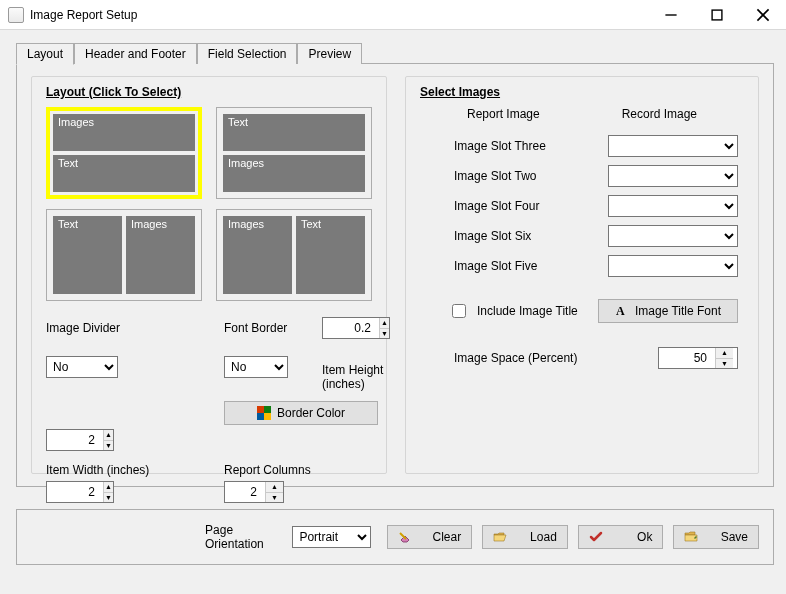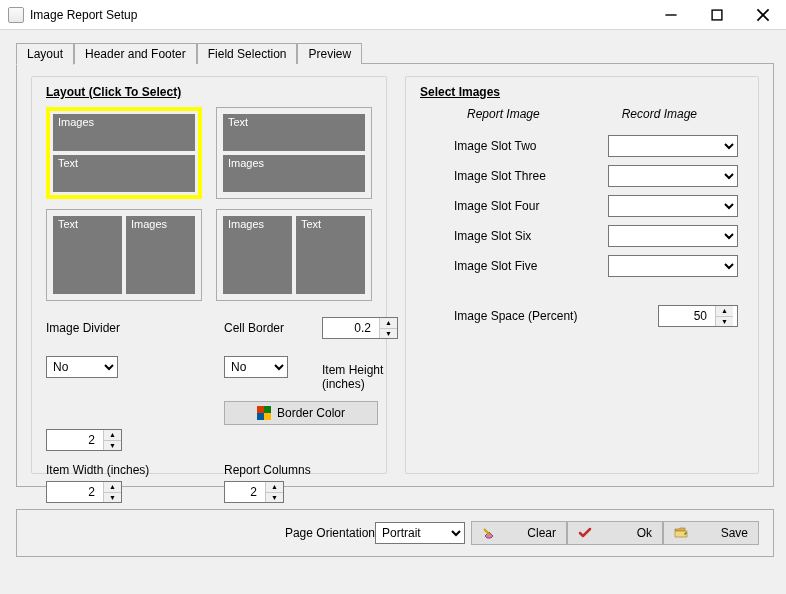--- a/index.html
+++ b/index.html
@@ -115,21 +115,21 @@
     font-size:11px;
     padding:2px 5px;
     flex:1;
   }
   .thumb.row-split { flex-direction:row; }
   .thumb.row-split .tcol { flex:1; display:flex; flex-direction:column; gap:4px; }
   .thumb.row-split .tcol .tblock { height:100%; }
   .label { font-size:12px; }
   .spinner {
     display:flex; align-items:stretch; height:22px;
-    border:1px solid #767676; background:#fff; width:76px;
+    border:1px solid #767676; background:#fff; width:68px;
   }
   .spinner input {
     border:none; width: 56px; text-align:right; padding:0 8px 0 0; font-size:12px; outline:none;
   }
   .spinbtns { width:18px; display:flex; flex-direction:column; border-left:1px solid #c9c9c9;}
   .spinbtns div { flex:1; display:flex; align-items:center; justify-content:center; font-size:7px; background:#f0f0f0; line-height:1;}
   .spinbtns div:first-child{border-bottom:1px solid #c9c9c9;}
 
   select.win {
     height:22px; border:1px solid #767676; background:#fff; font-size:12px;
@@ -154,45 +154,46 @@
     margin-top:16px;
     display:grid;
     grid-template-columns: 170px 90px 70px;
     column-gap: 8px;
     row-gap: 4px;
     align-items:center;
   }
 
   
   .hdr-row {
-    display:flex; justify-content:space-around; font-style:italic; margin:2px 6px 10px 6px;
+    display:flex; justify-content:space-around; margin:2px 6px 10px 6px;
     font-size:12px;
   }
   .slot-row {
     display:flex; align-items:center; justify-content:space-between; padding:4px 6px 4px 34px; height:30px;
   }
   .slot-row select { width:130px; }
   .check-row {
     display:flex; align-items:center; gap:8px; padding:18px 6px 0 28px;
   }
   .check-row input[type=checkbox]{ width:14px; height:14px; }
   .space-row {
     display:flex; align-items:center; justify-content:space-between; padding:24px 6px 0 34px;
   }
   .space-row .spinner { width:80px; }
 
   
   .bottombar {
     border:1px solid #acacac;
     background:#f0f0f0;
     margin-top:22px;
-    height: 48px;
+    height: 56px;
     display:flex;
     align-items:center;
     justify-content:flex-end;
+    gap:10px;
     padding: 0 14px;
   }
   .bottombar select.win { width:90px; margin-right:6px;}
   .bottombar .btn { width:96px;justify-content:space-between; }
   .ico { width:14px; height:14px; display:inline-block; }
   .first-left { margin-left: 174px; }
 </style>
 </head>
 <body>
 
@@ -258,21 +259,21 @@
             </div>
           <div class="tcol">
               <div class="tblock">Text</div>
             </div>
         </div>
       </div>
 
       <div class="left-lower">
 
         <div class="label">Image Divider</div>
-        <div class="label">Cell Border</div>
+        <div class="label">Font Border</div>
 
         <div>
           <div class="spinner">
             <input value="0.2" style="">
             <div class="spinbtns">
                 <div>▲</div>
                 <div>▼</div>
               </div>
           </div>
         </div>
@@ -338,40 +339,51 @@
 
     <div class="groupbox right-box">
       <div class="group-title">Select Images</div>
 
       <div class="hdr-row">
         <span>Report Image</span>
         <span>Record Image</span>
       </div>
 
       <div class="slot-row">
+        <span class="label">Image Slot Three</span>
+        <select class="win"><option></option></select>
+      </div>
+      <div class="slot-row">
         <span class="label">Image Slot Two</span>
-        <select class="win"><option></option></select>
-      </div>
-      <div class="slot-row">
-        <span class="label">Image Slot Three</span>
         <select class="win"><option></option></select>
       </div>
       <div class="slot-row">
         <span class="label">Image Slot Four</span>
         <select class="win"><option></option></select>
       </div>
       <div class="slot-row">
         <span class="label">Image Slot Six</span>
         <select class="win"><option></option></select>
       </div>
       <div class="slot-row">
         <span class="label">Image Slot Five</span>
         <select class="win"><option></option></select>
       </div>
 
+      <div class="check-row">
+        <input type="checkbox" style="">
+        <span class="label">Include Image Title</span>
+        <span style="flex:1"></span>
+        <button class="btn" style="width:140px">
+          <svg class="ico" viewBox="0 0 14 14">
+            <text x="1" y="11" font-size="12" font-family="Times New Roman" font-weight="bold">A</text>
+          </svg>
+          <span>Image Title Font</span>
+        </button>
+      </div>
 
       <div class="space-row">
         <span class="label">Image Space (Percent)</span>
         <div class="spinner">
           <input value="50" style="">
           <div class="spinbtns">
               <div>▲</div>
               <div>▼</div>
             </div>
         </div>
@@ -387,20 +399,27 @@
     </select>
 
     <button class="btn">
       <svg class="ico" viewBox="0 0 14 14">
         <polygon points="3,10 7,6 11,10 9,12 5,12" fill="#d47fb5" stroke="#7a2f5f" stroke-width="0.8"></polygon>
         <line x1="2" y1="3" x2="8" y2="9" stroke="#d0a000" stroke-width="2"></line>
       </svg>
       <span>Clear</span>
     </button>
 
+    <button class="btn">
+      <svg class="ico" viewBox="0 0 14 14">
+        <path d="M1 4h4l1-1h5v2H1z" fill="#e0b34d" stroke="#9e7a25" stroke-width="0.6"></path>
+        <path d="M1 5h12l-2 6H1z" fill="#f5d67a" stroke="#9e7a25" stroke-width="0.6"></path>
+      </svg>
+      <span>Load</span>
+    </button>
 
     <button class="btn">
       <svg class="ico" viewBox="0 0 14 14">
         <path d="M2 7l3 3 7-7" fill="none" stroke="#c0302b" stroke-width="2.5" stroke-linecap="round" stroke-linejoin="round"></path>
       </svg>
       <span>Ok</span>
     </button>
 
     <button class="btn">
       <svg class="ico" viewBox="0 0 14 14">

